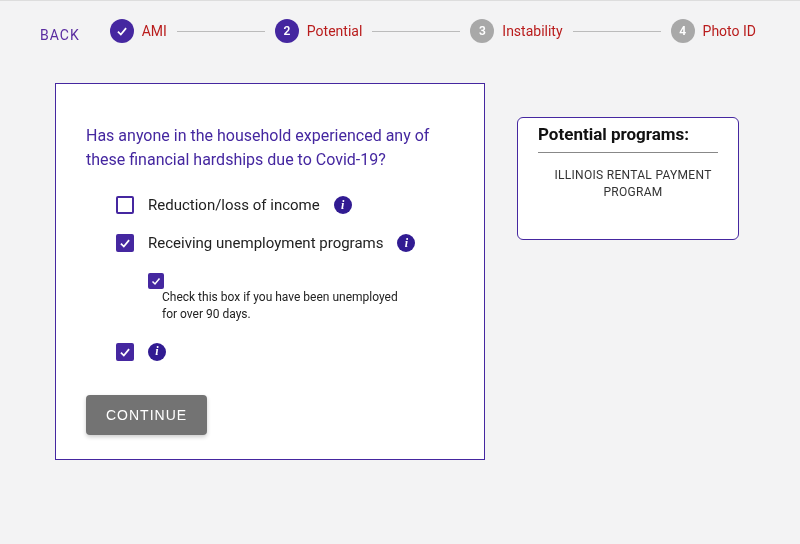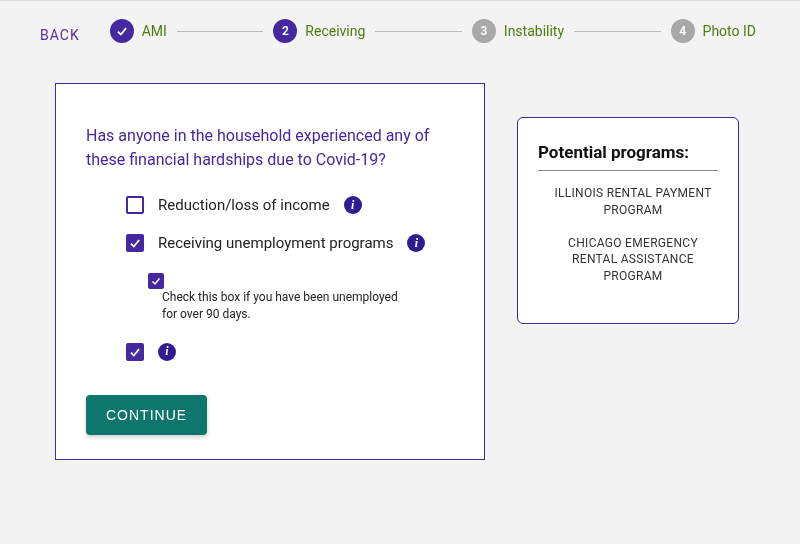--- a/index.html
+++ b/index.html
@@ -48,21 +48,21 @@
     font-weight: 600;
     color: #fff;
   }
   .step-circle.done { background: #4527a0; }
   .step-circle.active { background: #4527a0; }
   .step-circle.pending { background: #a8a8a8; }
   .step-circle svg { width: 14px; height: 14px; }
   .step-label {
     margin-left: 8px;
     font-size: 14px;
-    color: #4d7c0f;
+    color: #b91c1c;
   }
   .step-conn {
     flex: 1;
     height: 1px;
     background: #bbb;
     margin: 0 10px;
     min-width: 30px;
   }
   .content {
     display: flex;
@@ -79,21 +79,21 @@
   }
   .question {
     color: #4527a0;
     font-size: 16px;
     line-height: 1.5;
     margin-bottom: 24px;
   }
   .option-row {
     display: flex;
     align-items: center;
-    margin-left: 40px;
+    margin-left: 30px;
     margin-bottom: 20px;
   }
   .checkbox {
     width: 18px;
     height: 18px;
     border: 2px solid #4527a0;
     border-radius: 2px;
     display: flex;
     align-items: center;
     justify-content: center;
@@ -139,36 +139,36 @@
     margin-top: 1px;
   }
   .sub-label {
     margin-left: 14px;
     font-size: 12px;
     color: #222;
     line-height: 1.4;
     max-width: 240px;
   }
   .continue-btn {
-    background: #0f766e;
+    background: #737373;
     color: #fff;
     border: none;
     padding: 12px 20px;
     font-size: 14px;
     letter-spacing: 1px;
     border-radius: 4px;
     cursor: pointer;
     margin-top: 14px;
     box-shadow: 0 2px 4px rgba(0,0,0,0.2);
   }
   .sidebar {
     background: #fff;
     border: 1.5px solid #4527a0;
     border-radius: 6px;
-    padding: 24px 20px 22px 20px;
+    padding: 6px 20px 22px 20px;
     width: 222px;
     margin-top: 34px;
   }
   .sidebar-title {
     font-size: 17px;
     font-weight: 700;
     color: #111;
     padding-bottom: 8px;
     border-bottom: 1px solid #888;
     margin-bottom: 14px;
@@ -201,21 +201,21 @@
         <svg viewBox="0 0 24 24" fill="none" stroke="#fff" stroke-width="3">
             <polyline points="5 13 10 18 19 7"></polyline>
           </svg>
       </div>
       <span class="step-label">AMI</span>
     </div>
     <div class="step-conn"></div>
 
     <div class="step">
       <div class="step-circle active">2</div>
-      <span class="step-label">Receiving</span>
+      <span class="step-label">Potential</span>
     </div>
     <div class="step-conn"></div>
 
     <div class="step">
       <div class="step-circle pending">3</div>
       <span class="step-label">Instability</span>
     </div>
     <div class="step-conn"></div>
 
     <div class="step">
@@ -268,17 +268,16 @@
       <span class="info-icon">i</span>
     </div>
 
     <button class="continue-btn">CONTINUE</button>
   </div>
 
   <div class="sidebar">
     <div class="sidebar-title">Potential programs:</div>
     <ul class="program-list">
       <li class="program-item">ILLINOIS RENTAL PAYMENT PROGRAM</li>
-      <li class="program-item">CHICAGO EMERGENCY RENTAL ASSISTANCE PROGRAM</li>
     </ul>
   </div>
 
 </div>
 
 </body></html>

